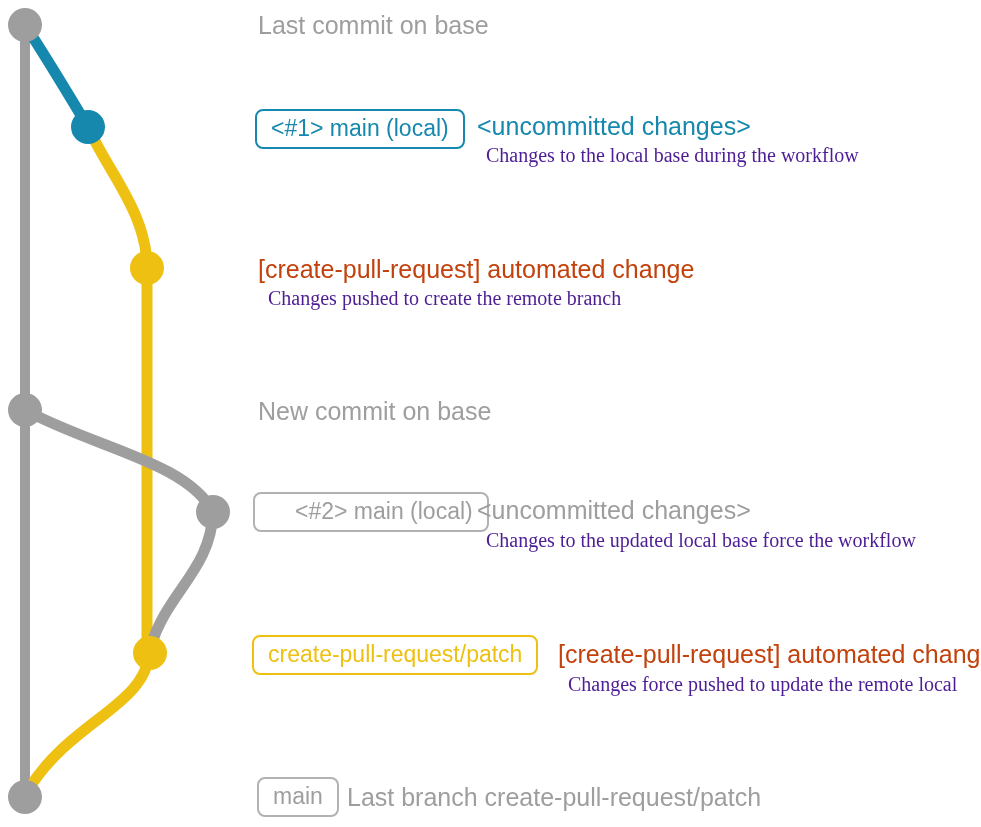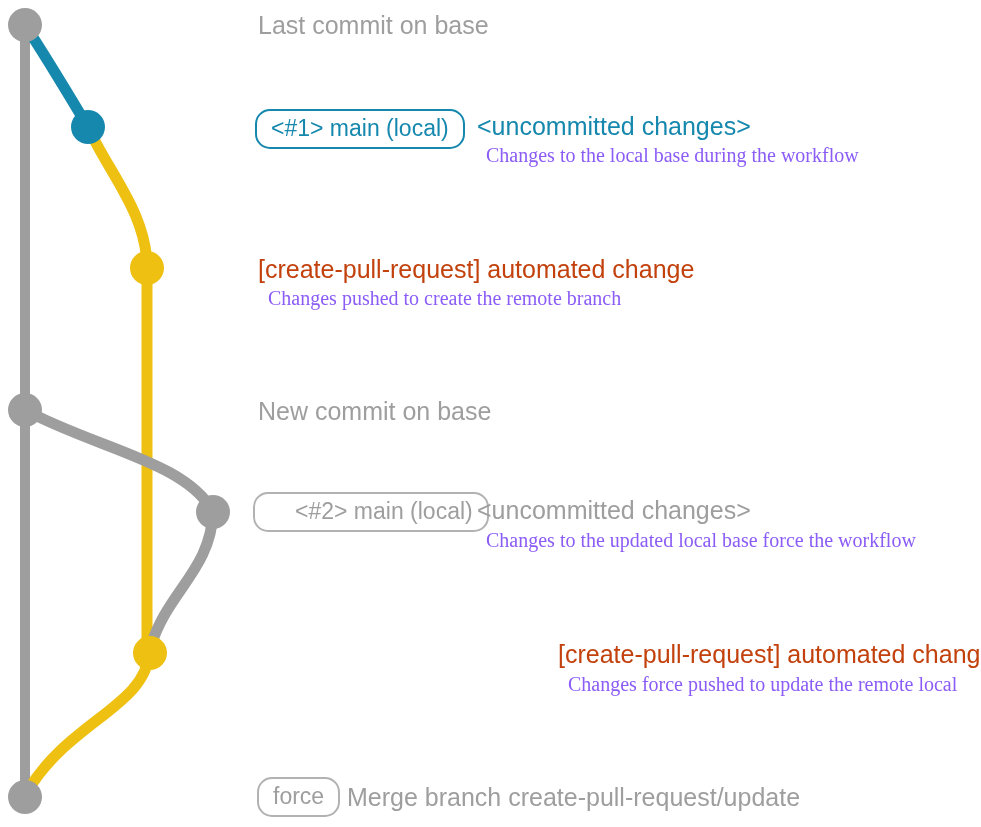--- a/index.html
+++ b/index.html
@@ -15,31 +15,31 @@
   .edge{fill:none;stroke-linecap:round;}
   .edge.gray{stroke:#9e9e9e;}
   .edge.blue{stroke:#1688ae;}
   .edge.yellow{stroke:#eec011;}
   .node.gray{fill:#9e9e9e;}
   .node.blue{fill:#1688ae;}
   .node.yellow{fill:#eec011;}
 
   .lbl{position:absolute;white-space:nowrap;line-height:1.15;}
   .sans{font-family:"Liberation Sans",sans-serif;font-size:25px;}
-  .serif{font-family:"Liberation Serif",serif;font-size:20px;color:#8b5cf6;}
+  .serif{font-family:"Liberation Serif",serif;font-size:20px;color:#4c1d95;}
   .gray-t{color:#9e9e9e;}
   .blue-t{color:#1688ae;}
   .yellow-t{color:#c2410c;}
 
   .badge{
     position:absolute;
     display:inline-block;
     padding:4px 14px 5px 14px;
     border:2px solid;
-    border-radius:15px;
+    border-radius:8px;
     font-size:23px;
     white-space:nowrap;
     background:#ffffff;
   }
   .badge.blue-b{border-color:#1688ae;color:#1688ae;}
   .badge.gray-b{border-color:#b2b2b2;color:#9e9e9e;}
   .badge.yellow-b{border-color:#eec011;color:#eec011;}
 </style>
 </head>
 <body>
@@ -77,19 +77,20 @@
 
   <div class="lbl sans yellow-t" style="left:258px;top:255px;">[create-pull-request] automated change</div>
   <div class="lbl sans gray-t" style="left:258px;top:397px;">New commit on base</div>
 
   <div class="lbl serif" style="left:268px;top:287px;">Changes pushed to create the remote branch</div>
 
   <div class="badge gray-b" style="left:253px;top:492px;padding-left:40px;">&lt;#2&gt; main (local)</div>
   <div class="lbl sans gray-t" style="left:477px;top:496px;">&lt;uncommitted changes&gt;</div>
   <div class="lbl serif" style="left:486px;top:529px;">Changes to the updated local base force the workflow</div>
 
+  <div class="badge yellow-b" style="left:252px;top:635px;">create-pull-request/patch</div>
   <div class="lbl sans yellow-t" style="left:558px;top:640px;">[create-pull-request] automated change</div>
   <div class="lbl serif" style="left:568px;top:673px;">Changes force pushed to update the remote local</div>
 
-  <div class="badge gray-b" style="left:257px;top:777px;">force</div>
-  <div class="lbl sans gray-t" style="left:347px;top:783px;">Merge branch create-pull-request/update</div>
+  <div class="badge gray-b" style="left:257px;top:777px;">main</div>
+  <div class="lbl sans gray-t" style="left:347px;top:783px;">Last branch create-pull-request/patch</div>
 
 </div>
 
 </body></html>

